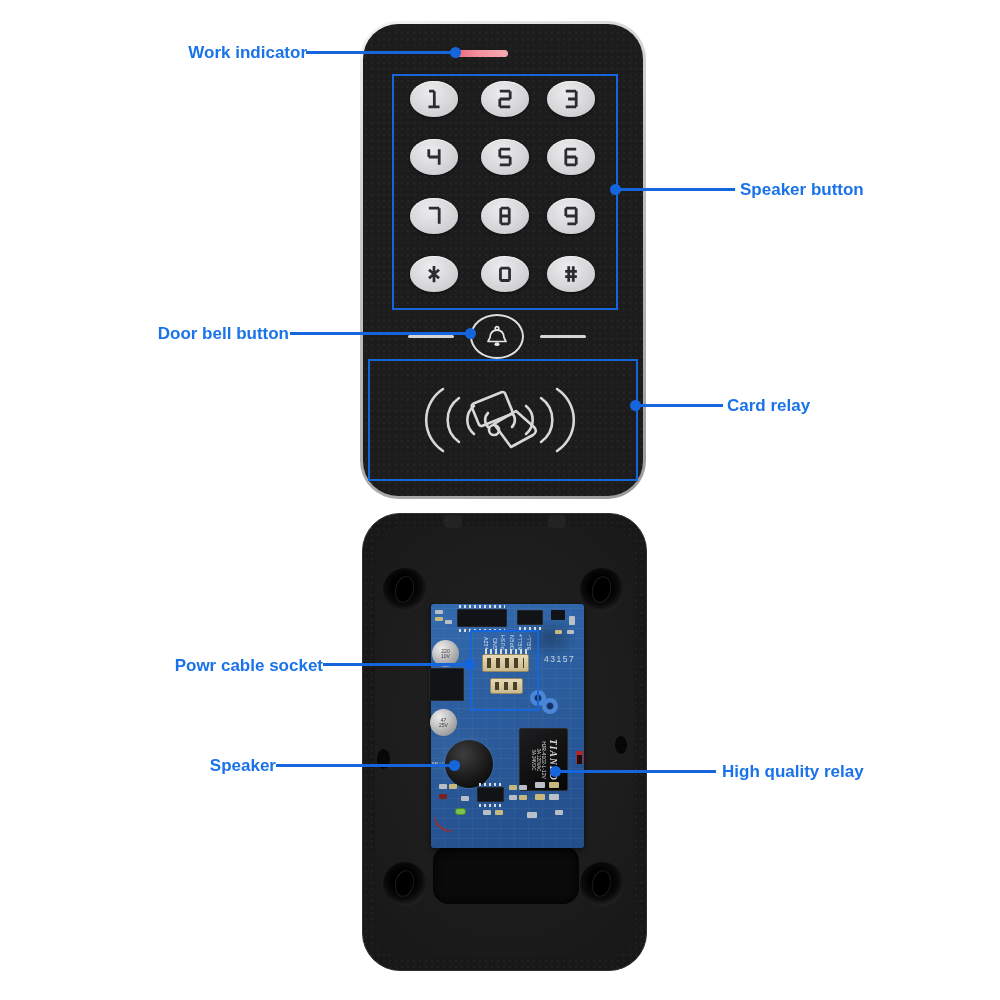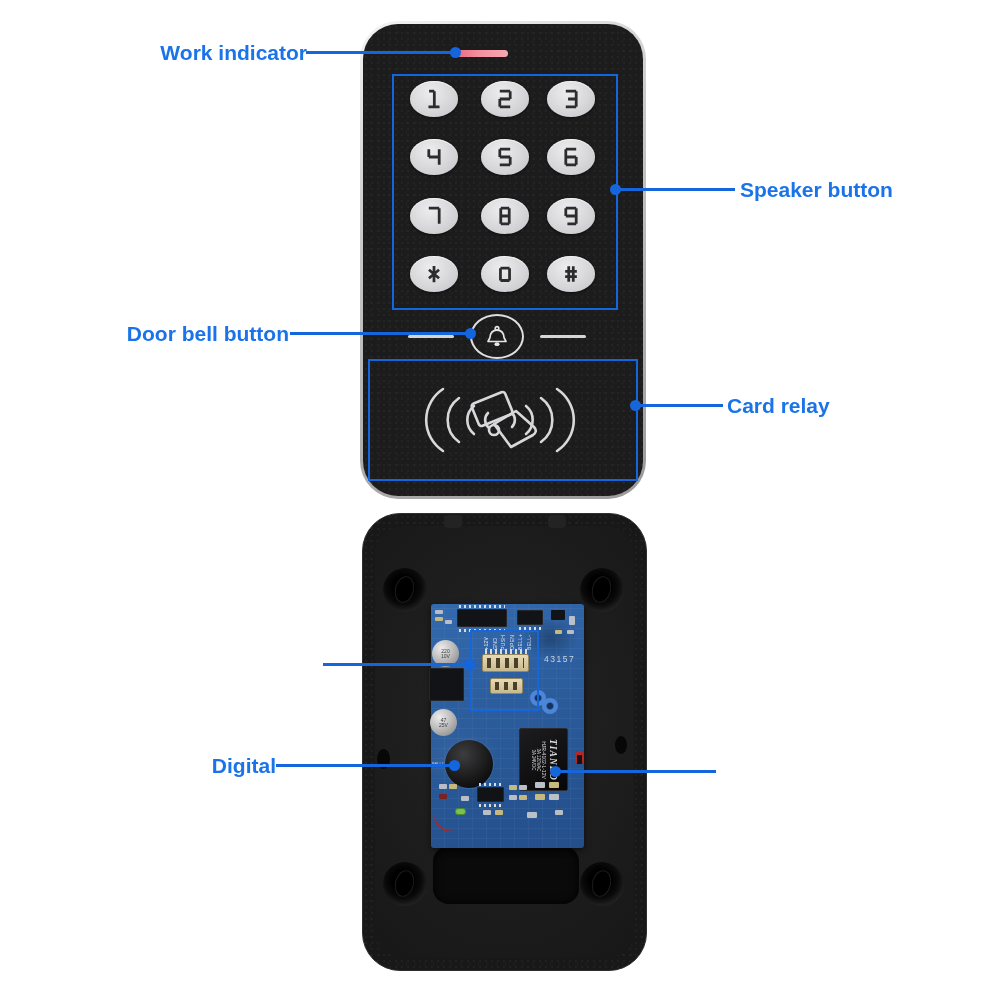--- a/index.html
+++ b/index.html
@@ -93,21 +93,21 @@
   .buzzer-label{position:absolute;left:1px;top:157px;font-size:4px;color:#cfd6dd;}
   .led{position:absolute;border-radius:3px;}
   .wire-red{position:absolute;left:2px;top:210px;width:24px;height:16px;border-bottom:2px solid #a32b2b;
        border-radius:50%;transform:rotate(38deg);}
 
   
   .pcb-box{position:absolute;left:470px;top:630px;width:69px;height:81px;
        border:2.5px solid var(--ann-line);z-index:20;}
 
   
-  .ann-label{position:absolute;color:var(--ann-text);font-weight:700;font-size:21px;line-height:26px;
+  .ann-label{position:absolute;color:var(--ann-text);font-weight:700;font-size:17px;line-height:26px;
        white-space:nowrap;z-index:30;}
   .ann-line{position:absolute;height:3px;background:var(--ann-line);z-index:30;}
   .ann-dot{position:absolute;width:11px;height:11px;border-radius:50%;background:var(--ann-line);z-index:31;}
 </style>
 </head>
 <body>
 
 <div class="stage">
 
   <div class="dev-front">
@@ -310,23 +310,25 @@
   <div class="ann-dot" style="left:610px;top:184px"></div>
 
   <div class="ann-label" style="right:711px;top:321px;text-align:center">Door bell button</div>
   <div class="ann-line" style="left:290px;top:332px;width:178px"></div>
   <div class="ann-dot" style="left:465px;top:328px"></div>
 
   <div class="ann-label" style="left:727px;top:393px">Card relay</div>
   <div class="ann-line" style="left:634px;top:404px;width:89px"></div>
   <div class="ann-dot" style="left:630px;top:400px"></div>
 
+  <div class="ann-label" style="right:677px;top:653px;text-align:right">Powr cable socket</div>
   <div class="ann-line" style="left:323px;top:663px;width:143px"></div>
   <div class="ann-dot" style="left:464px;top:659px"></div>
 
-  <div class="ann-label" style="right:724px;top:753px;text-align:right">Digital</div>
+  <div class="ann-label" style="right:724px;top:753px;text-align:right">Speaker</div>
   <div class="ann-line" style="left:276px;top:764px;width:175px"></div>
   <div class="ann-dot" style="left:449px;top:760px"></div>
 
+  <div class="ann-label" style="left:722px;top:759px">High quality relay</div>
   <div class="ann-line" style="left:556px;top:770px;width:160px"></div>
   <div class="ann-dot" style="left:550px;top:766px"></div>
 
 </div>
 
 </body></html>

